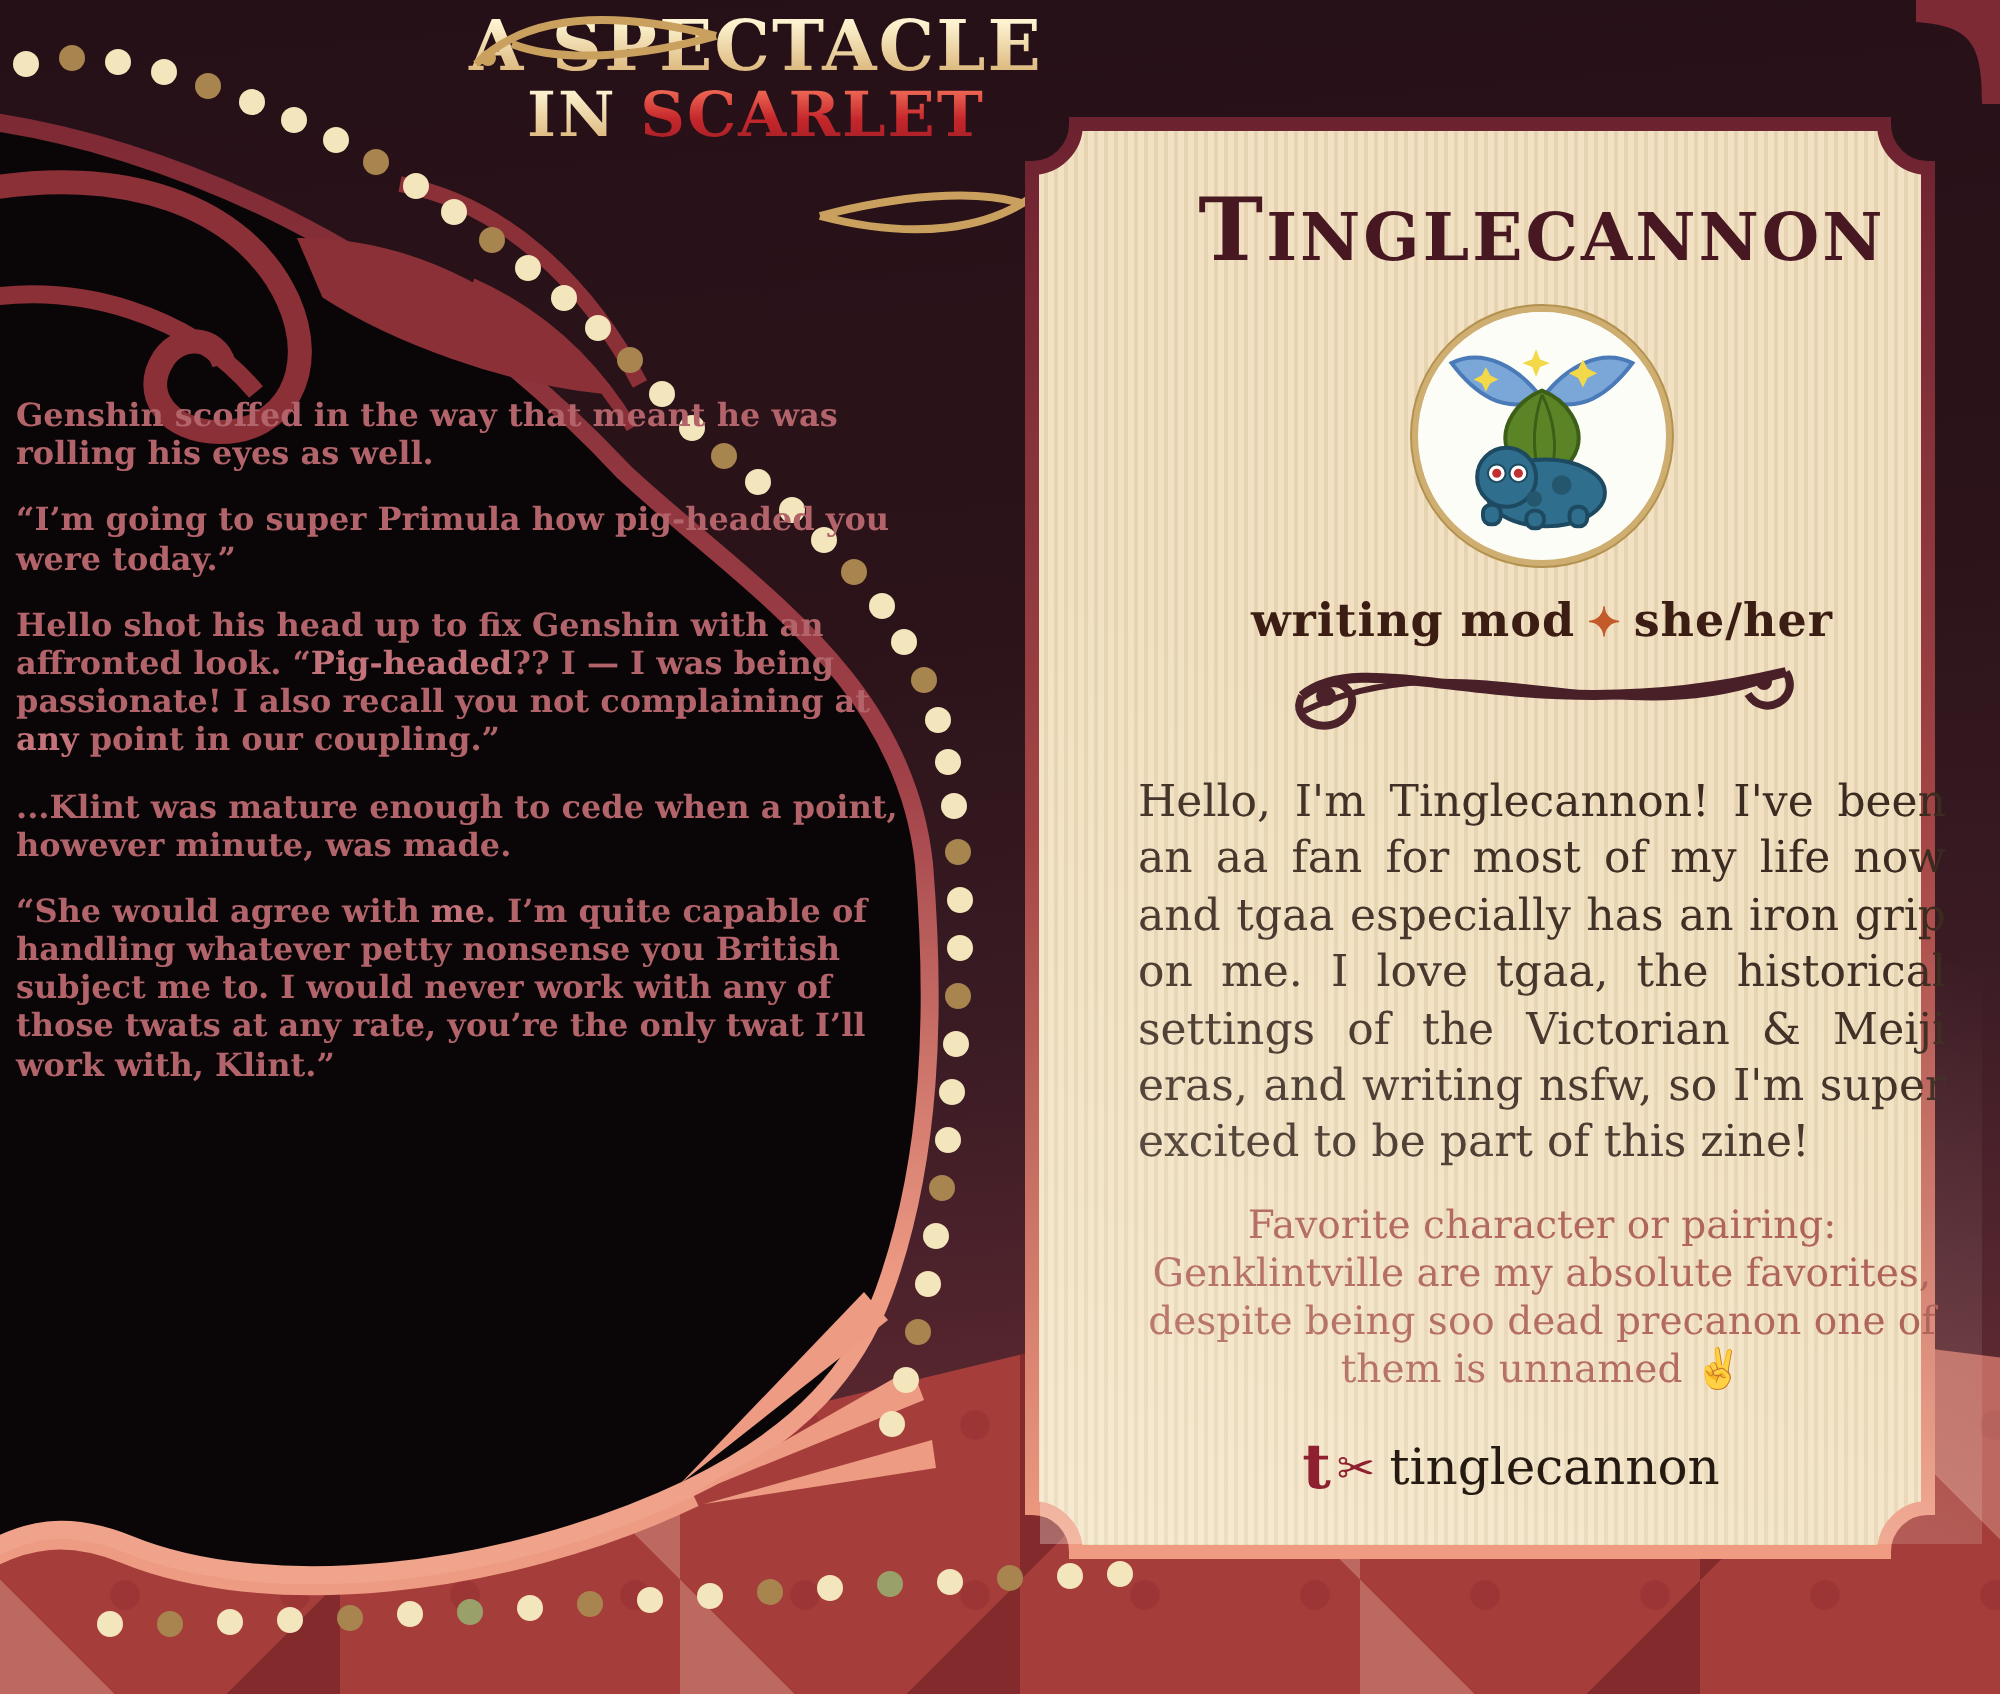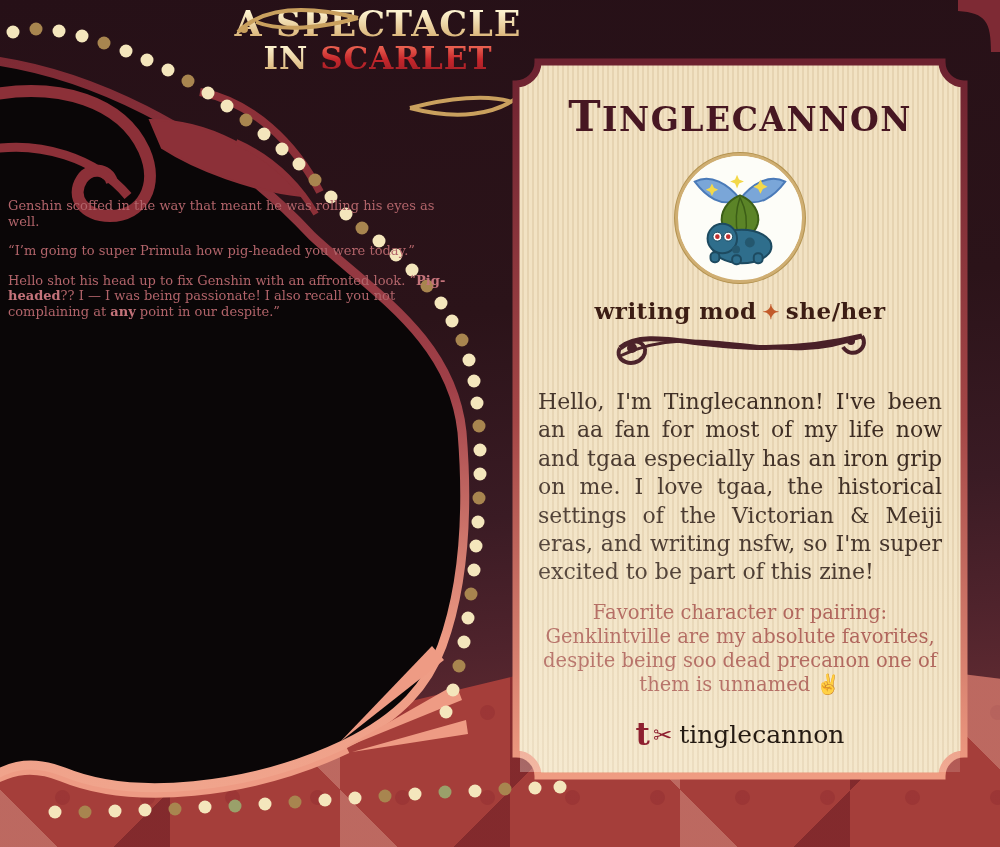--- a/index.html
+++ b/index.html
@@ -28,27 +28,27 @@
     background:linear-gradient(180deg,#fdf3d0 15%,#d9b275 90%);
     -webkit-background-clip:text;background-clip:text;color:transparent;}
   .logo .l2{font-size:31px;font-weight:bold;letter-spacing:1px;}
   .logo .l2 .pref{background:linear-gradient(180deg,#fdf3d0 15%,#d9b275 90%);
     -webkit-background-clip:text;background-clip:text;color:transparent;text-align:center;}
   .logo .l2 .accent{background:linear-gradient(180deg,#f4705a 8%,#c5262b 55%,#9c1f26 95%);
     -webkit-background-clip:text;background-clip:text;color:transparent;margin-top:35px;}
   .flourish-gold{position:absolute;z-index:4;}
   
   .excerpt{position:absolute;left:8px;top:198px;width:458px;z-index:3;
-    color:#b2646a;font-size:13px;line-height:1.2;}
+    color:#b2646a;font-size:16px;line-height:1.2;font-weight:bold;}
   .excerpt p{margin:0 0 14px 0;}
   .excerpt b{color:#c4737a;}
   
   .card{position:absolute;left:512px;top:58px;width:456px;height:722px;z-index:5;}
   .card-frame{position:absolute;left:0;top:0;}
-  .card-content{position:absolute;left:8px;top:8px;width:440px;height:706px;text-align:center;}
+  .card-content{position:absolute;left:8px;top:8px;width:440px;height:706px;text-align:center;padding-left:31px;}
   .card-sheen{position:absolute;left:0;top:0;width:100%;height:100%;pointer-events:none;
     background:linear-gradient(25deg, rgba(255,252,240,.30) 0%, rgba(255,252,240,.12) 28%, transparent 55%);}
   .card-title{margin:24px 0 0 0;font-size:33px;font-weight:bold;letter-spacing:1.5px;
     color:#471722;text-transform:uppercase;}
   .card-title::first-letter{font-size:1.32em;}
   .avatar{width:124px;height:124px;border-radius:50%;margin:12px auto 0;
     background:#fdfdf8;border:3px solid #cfae72;box-shadow:0 0 0 1px #b3924f;overflow:hidden;}
   .role-line{margin-top:14px;font-size:23px;font-weight:bold;color:#3c1d14;letter-spacing:.5px;}
   .role-line .sep{color:#c25a2a;font-size:20px;padding:0 6px;}
   .divider{margin-top:2px;}
@@ -175,21 +175,23 @@
       <path d="M114,6 C88,28 48,32 2,20 M2,20 C40,10 80,6 104,14" fill="none" stroke="#c9a05e" stroke-width="4"></path>
       <circle cx="110" cy="9" r="4" fill="#b5452f"></circle>
     </svg>
     <div class="l1">A SPECTACLE</div>
     <div class="l2"><span class="pref">IN </span><span class="accent">SCARLET</span></div>
   </div>
 
   <div class="excerpt" id="excerpt">
       <p><span>Genshin scoffed in the way that meant he was rolling his eyes as well.</span></p>
       <p><span>“I’m going to super Primula how pig-headed you were today.”</span></p>
-      <p><span>Hello shot his head up to fix Genshin with an affronted look. “</span><b>Pig-headed</b><span>?? I — I was being passionate! I also recall you not complaining at </span><b>any</b><span> point in our despite.”</span></p>
+      <p><span>Hello shot his head up to fix Genshin with an affronted look. “</span><b>Pig-headed</b><span>?? I — I was being passionate! I also recall you not complaining at </span><b>any</b><span> point in our coupling.”</span></p>
+      <p><span>...Klint was mature enough to cede when a point, however minute, was made.</span></p>
+      <p><span>“She would agree with </span><b>me</b><span>. I’m quite capable of handling whatever petty nonsense you British subject me to. I would never work with any of those twats at any rate, you’re the only twat I’ll work with, Klint.”</span></p>
     </div>
 
   <div class="card">
     <svg class="card-frame" width="456" height="722" viewBox="0 0 456 722">
       <defs>
         <linearGradient id="cardStroke" x1="0" y1="0" x2="0" y2="1">
           <stop offset="0" stop-color="#6d2230"></stop>
           <stop offset="0.5" stop-color="#a44646"></stop>
           <stop offset="1" stop-color="#ef9c82"></stop>
         </linearGradient>

